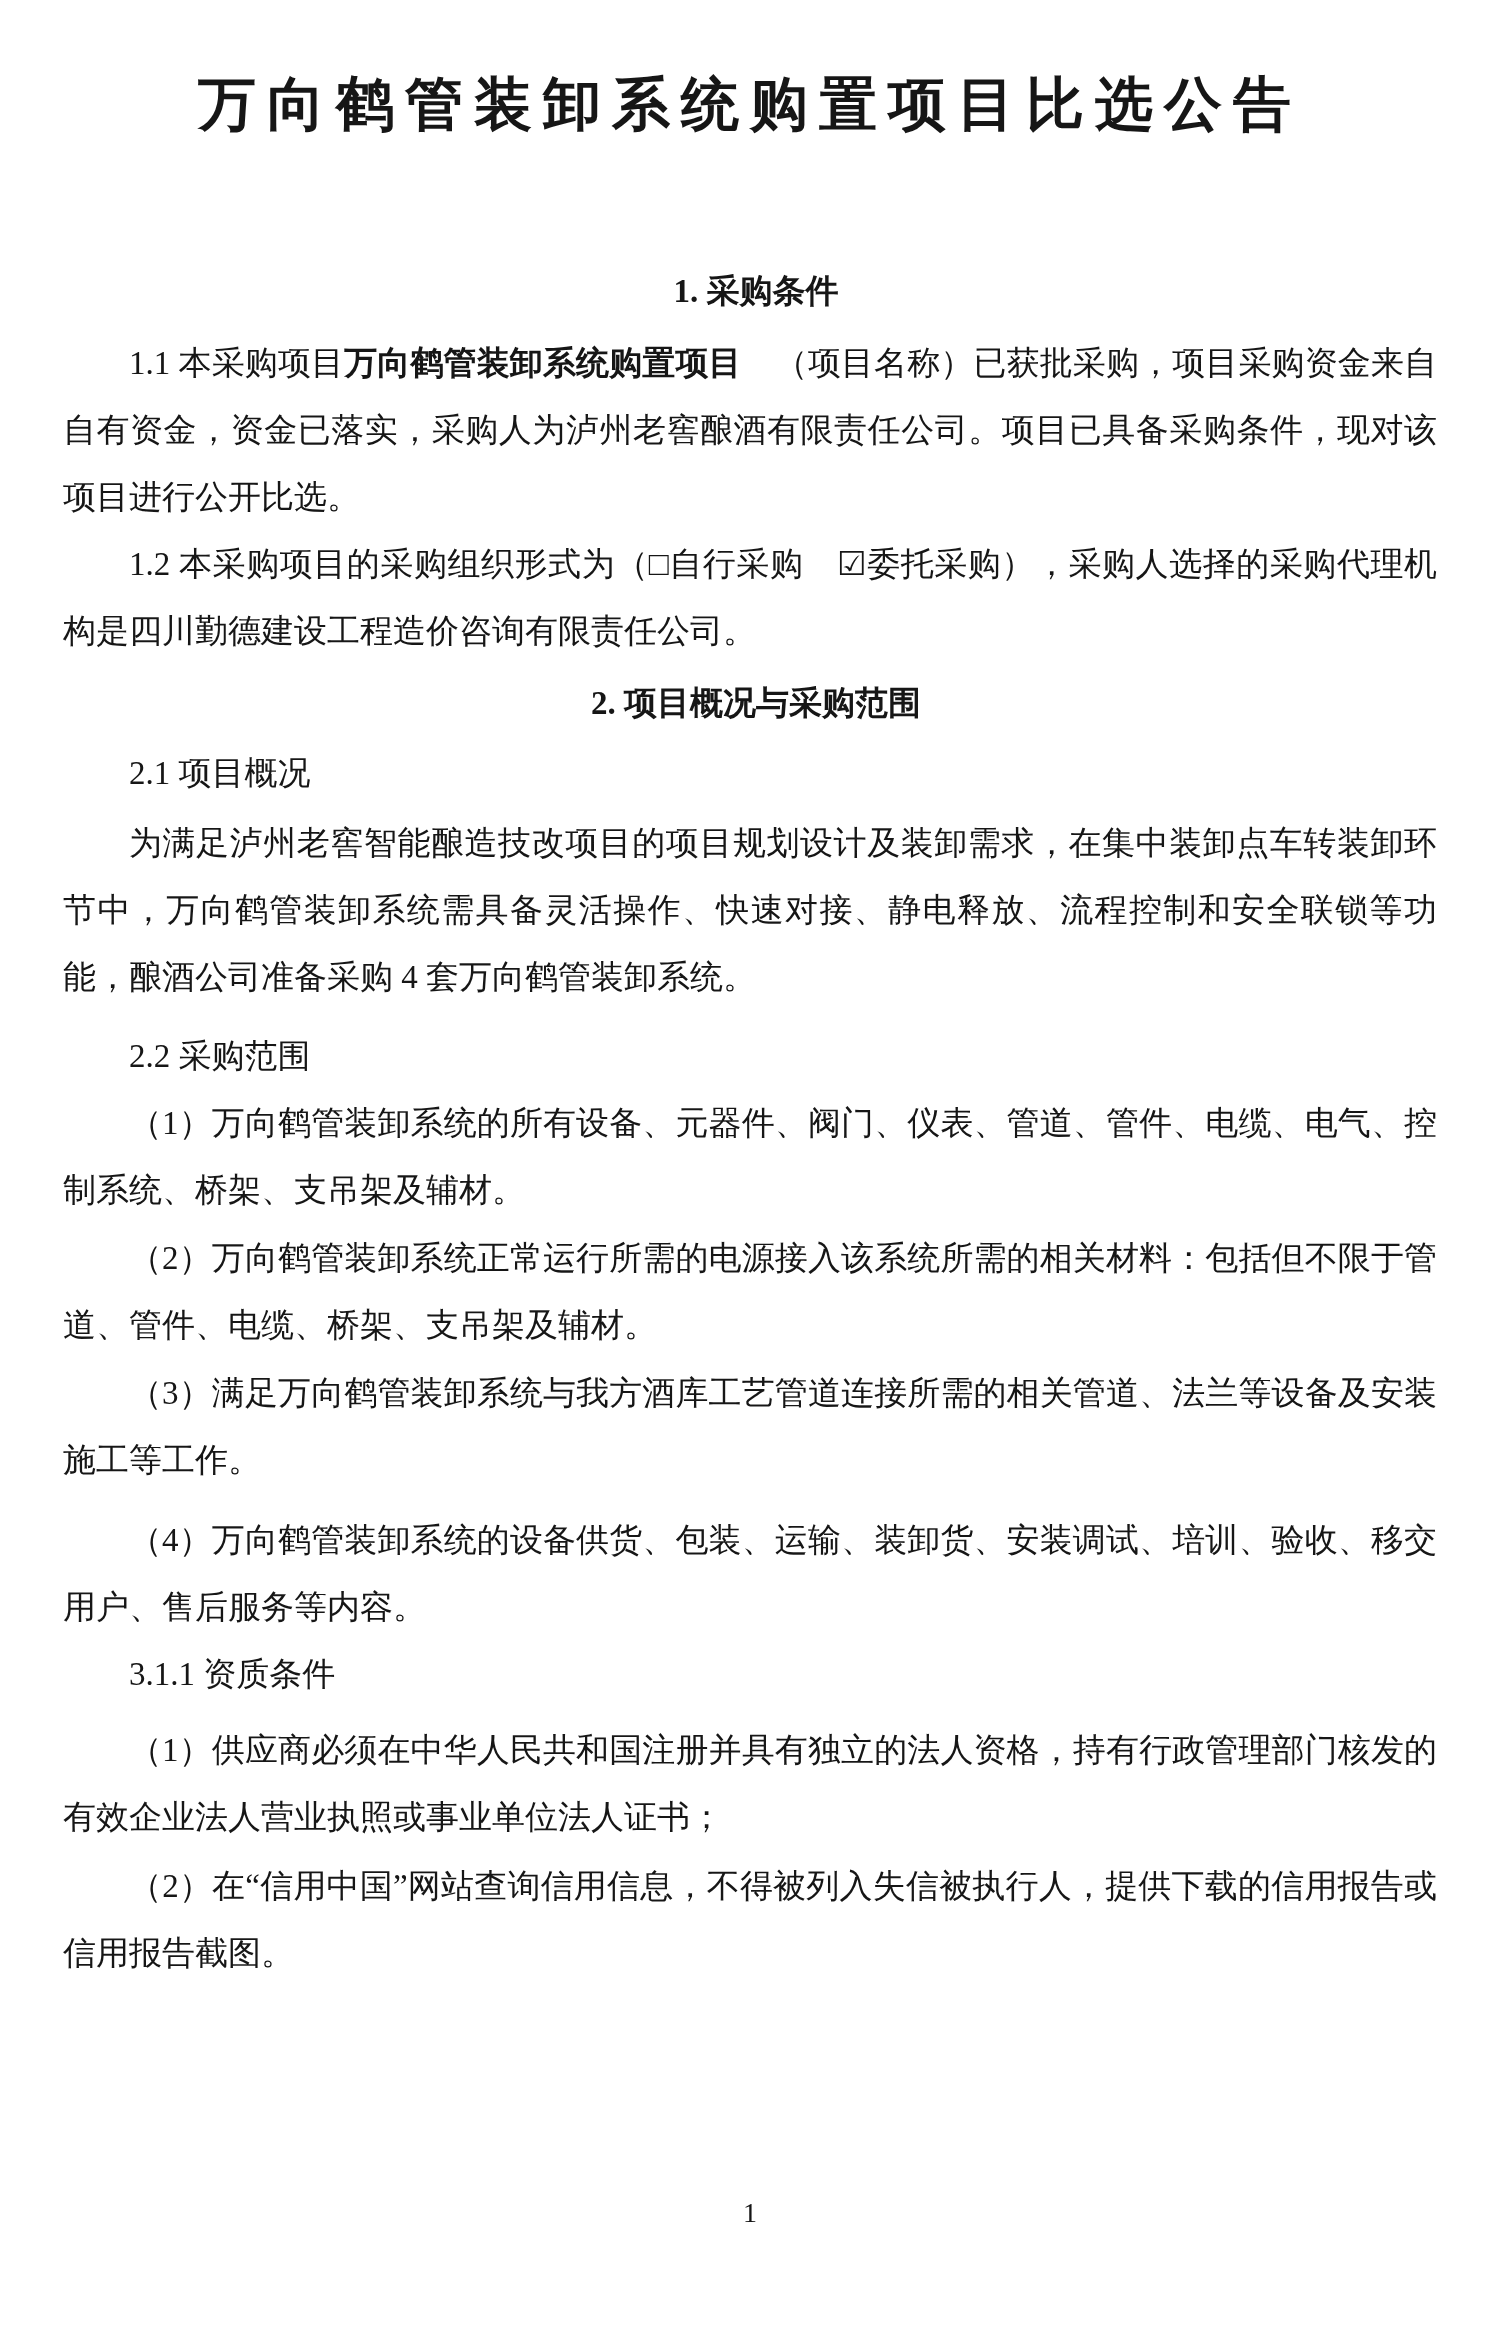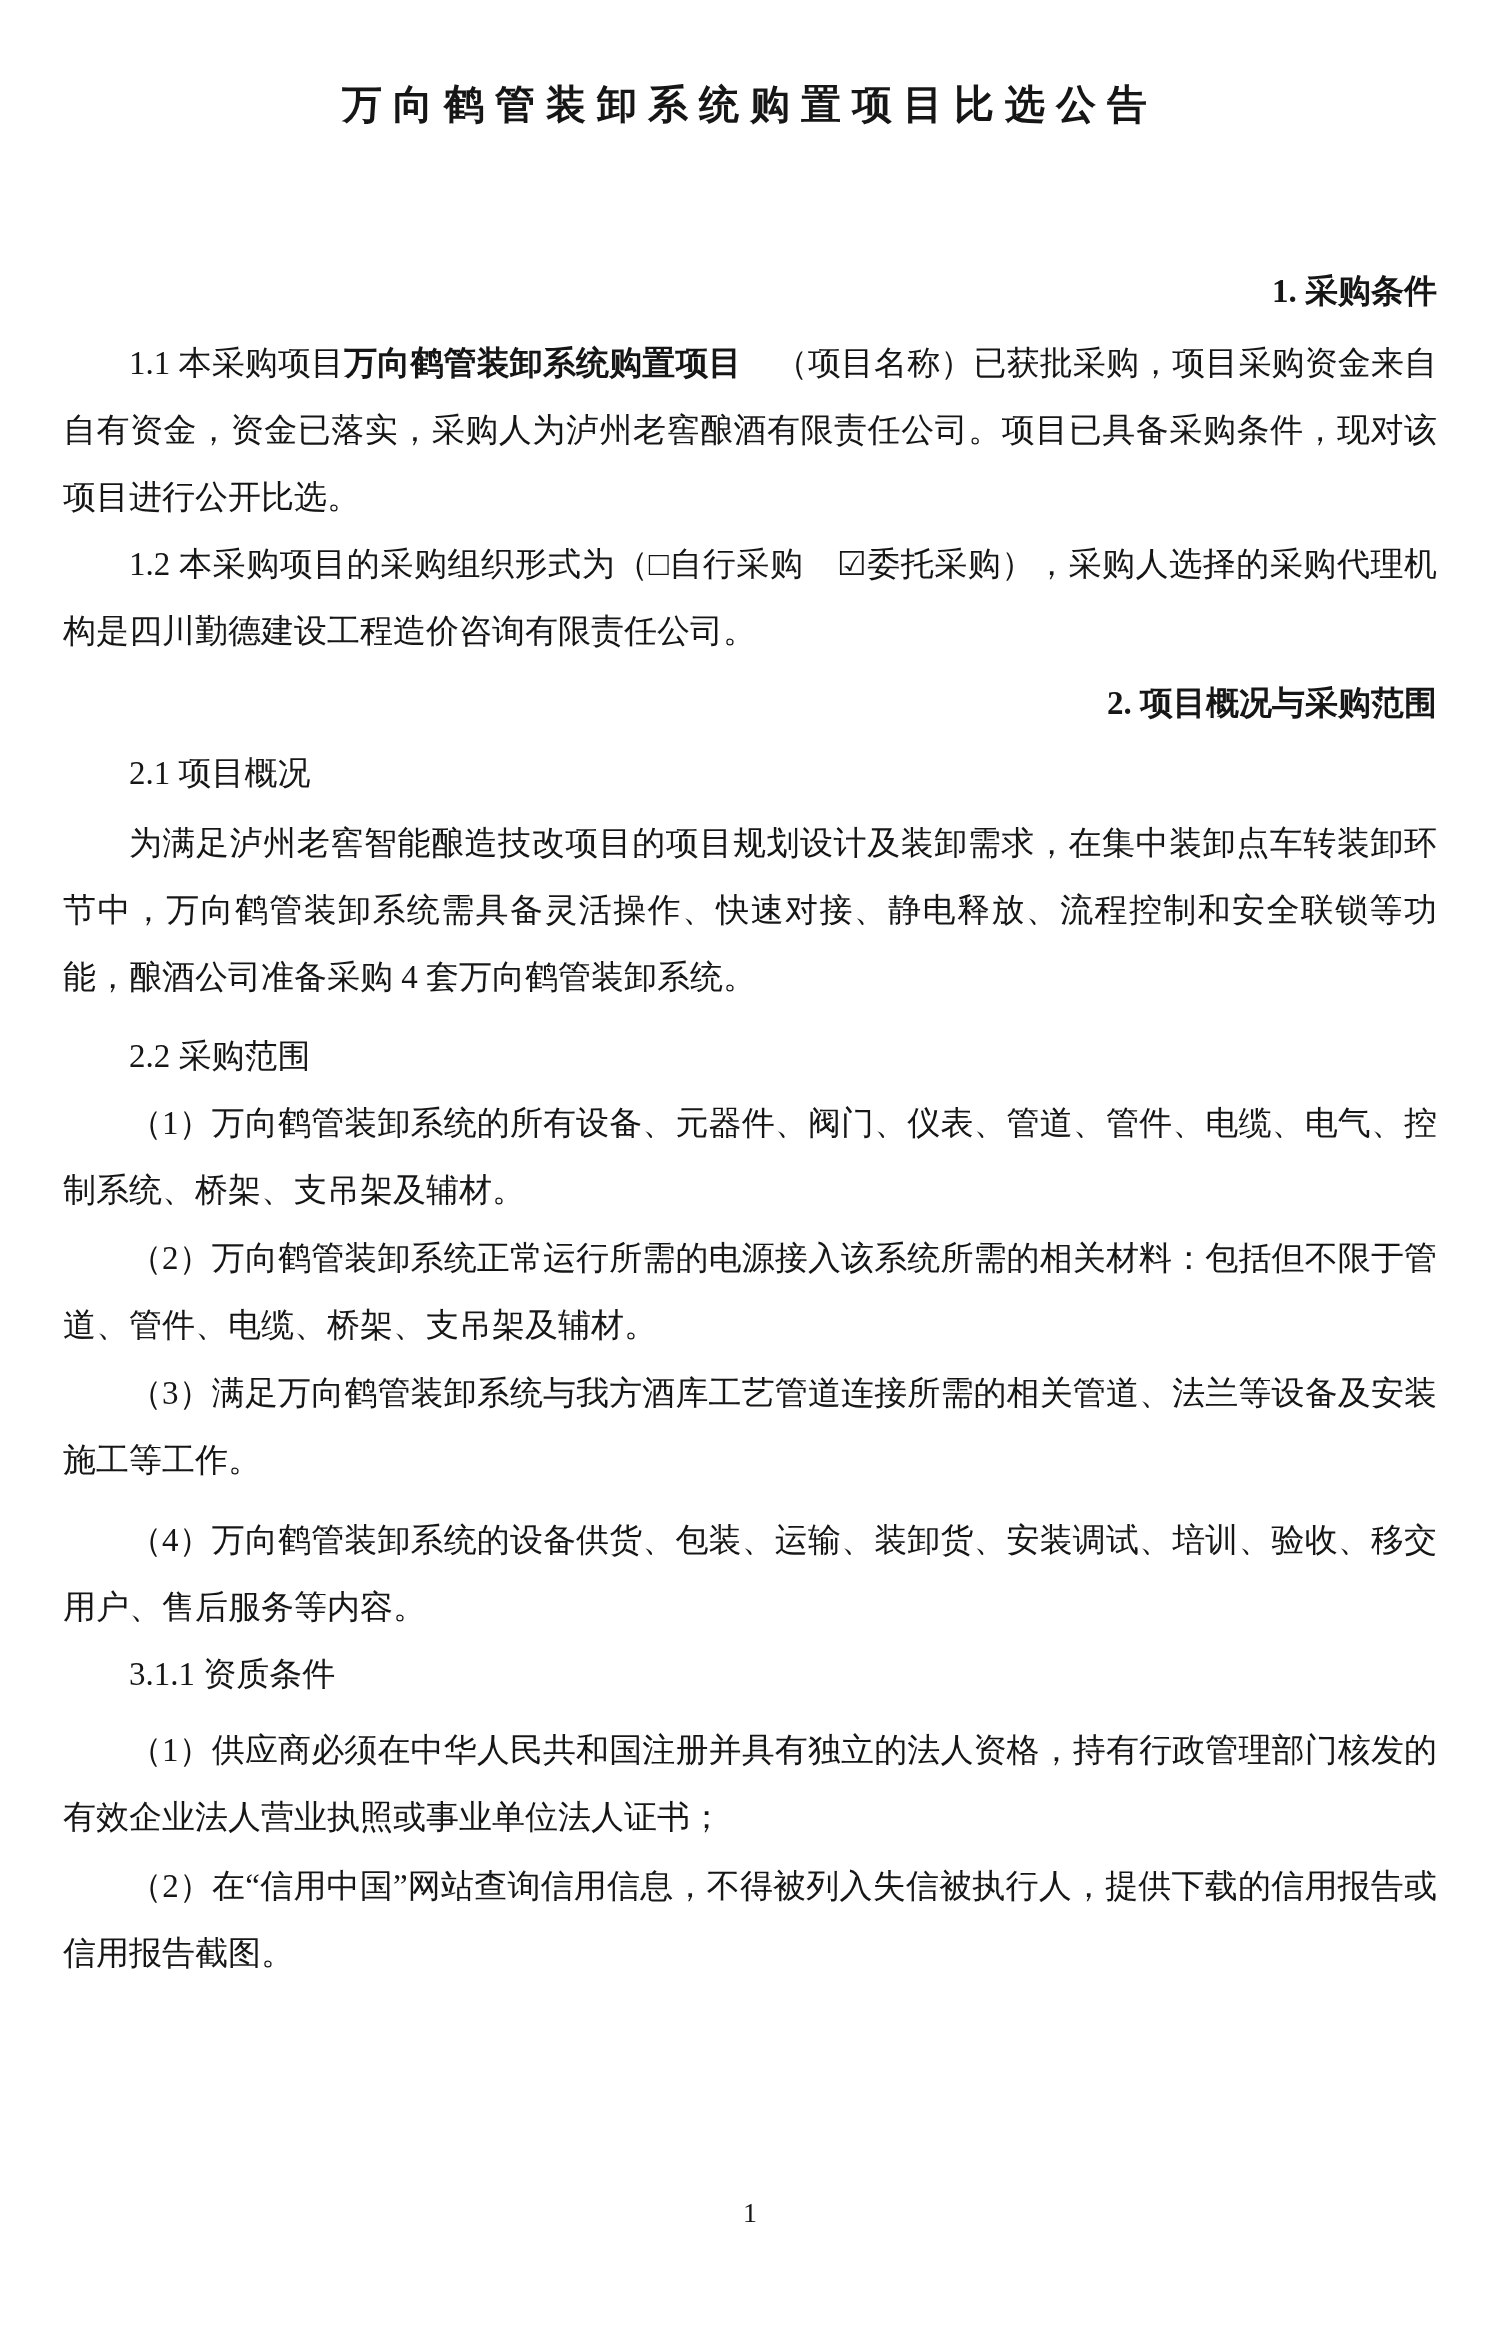--- a/index.html
+++ b/index.html
@@ -14,37 +14,37 @@
     overflow:hidden;
   }
   .content{
     position:absolute;
     left:63px;
     right:63px;
     top:0;
   }
   .doc-title{
     margin:76px 0 0 0;
-    font-size:40px;
+    font-size:58px;
     line-height:58px;
     font-weight:700;
     letter-spacing:11px;
     text-align:center;
     white-space:nowrap;
   }
   .block{
     margin:0;
     font-size:33px;
     line-height:67px;
     text-align:justify;
   }
   .sec-heading{
     font-weight:700;
     padding-left:12px;
-    text-align:right;
+    text-align:center;
   }
   .indent{ text-indent:66px; }
   .bold{ font-weight:700; }
   .ul{
     text-underline-offset:9px;
     text-decoration-thickness:2px;
   }
   .page-number{
     position:absolute;
     left:0;right:0;

